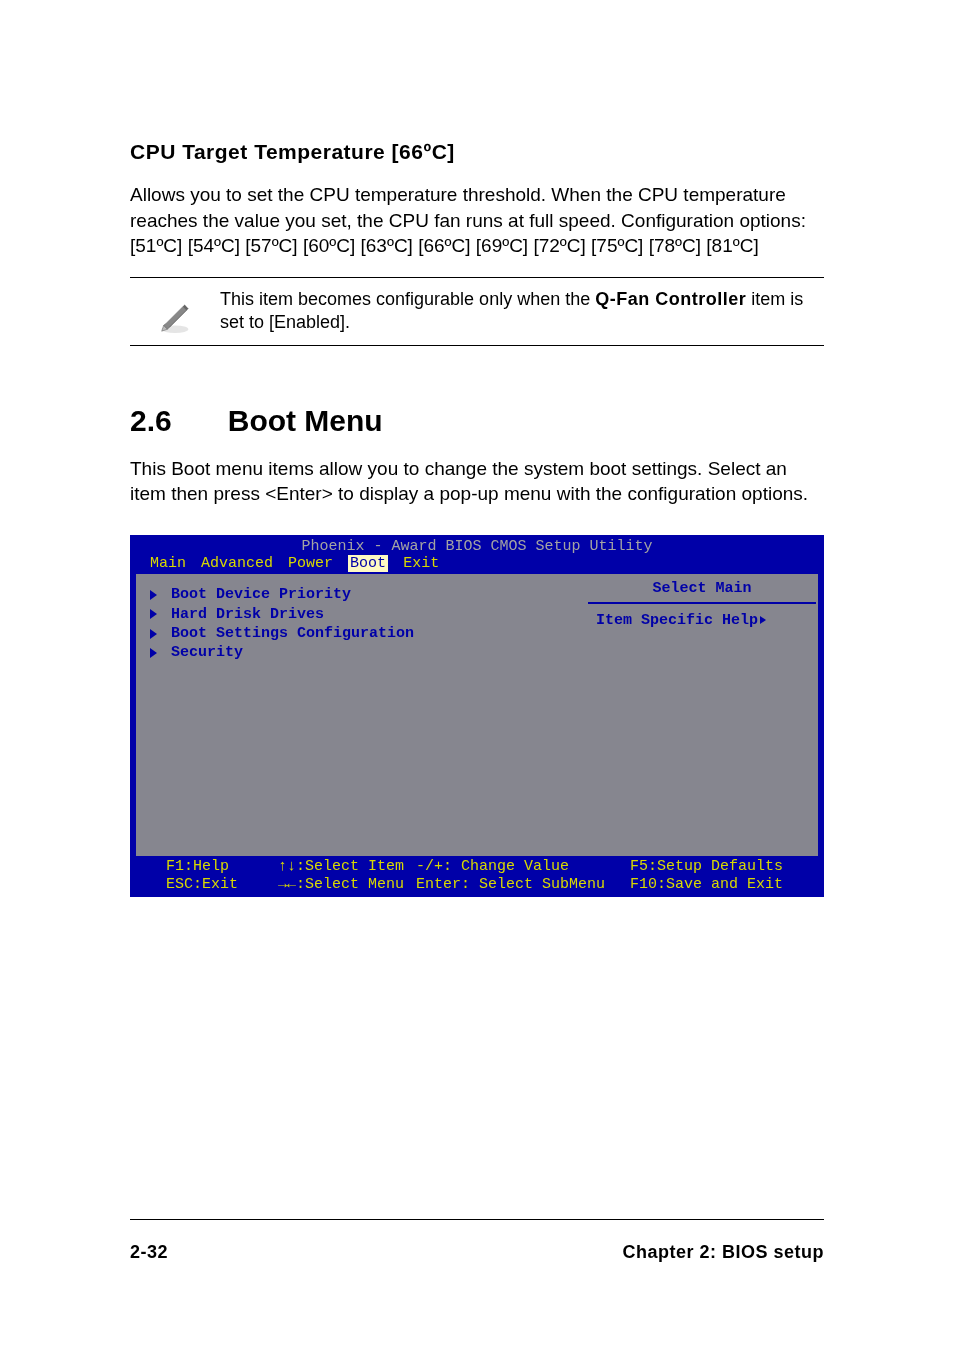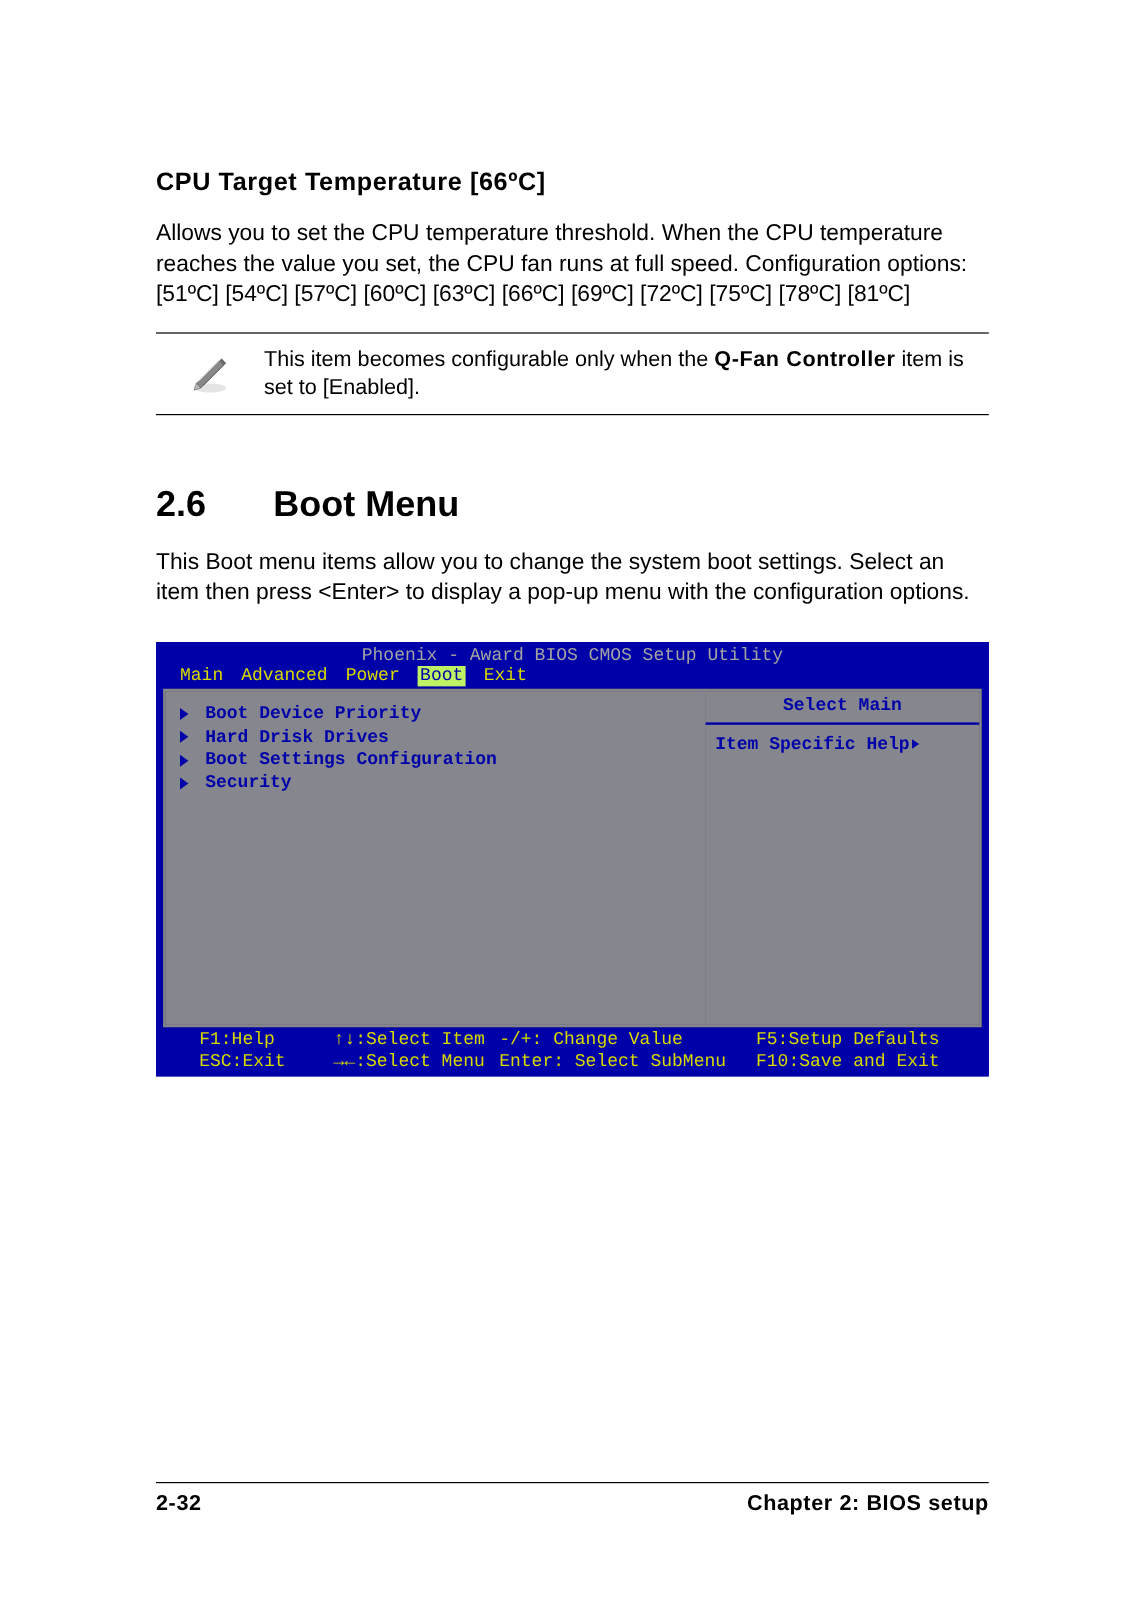--- a/index.html
+++ b/index.html
@@ -29,21 +29,21 @@
     font-size: 19px;
     line-height: 1.35;
     margin: 0 0 10px 0;
   }
   .note-box {
     border-top: 1px solid #000;
     border-bottom: 1px solid #000;
     margin-top: 18px;
     padding: 8px 0 10px 0;
     display: flex;
-    align-items: center;
+    align-items: flex-end;
   }
   .note-icon {
     width: 90px;
     flex-shrink: 0;
     text-align: center;
   }
   .note-text {
     flex: 1;
     font-size: 18px;
     line-height: 1.3;
@@ -72,29 +72,29 @@
     color: #a3a3a3;
     padding: 1px 0 0 0;
     font-family: Liberation Mono, monospace;
   }
   .bios-tabs {
     padding: 0 18px 2px 18px;
     color: #d8d800;
   }
   .bios-tabs span { margin-right: 6px; }
   .bios-tabs .sel {
-    background: #bef264;
+    background: #fef9c3;
     color: #0000a8;
     padding: 0 2px;
   }
   .bios-body {
     display: flex;
     border: 2px solid #86868f;
     margin: 0 4px 2px 4px;
-    background: #404040;
+    background: #6d28d9;
     min-height: 278px;
   }
   .bios-left {
     flex: 1;
     border-right: 2px solid #86868f;
     background: #86868f;
     padding: 10px 12px;
     color: #0000a8;
     font-weight: bold;
   }
@@ -142,21 +142,21 @@
   .bios-footer-col:first-child { flex: 0 0 100px; margin-left: 22px; }
   .bios-footer-col:nth-child(2) { flex: 0 0 150px; text-align: center; }
   .bios-footer-col:nth-child(3) { flex: 1; }
   .bios-footer-col:nth-child(4) { flex: 0 0 180px; text-align: left; }
   .page-footer {
     position: absolute;
     bottom: 88px;
     left: 130px;
     right: 130px;
     border-top: 1px solid #000;
-    padding-top: 6px;
+    padding-top: 22px;
     display: flex;
     justify-content: space-between;
     font-family: Arial, Helvetica, sans-serif;
     font-weight: bold;
     font-size: 18px;
     letter-spacing: 0.5px;
   }
   .pencil-icon {
     width: 38px;
     height: 38px;

